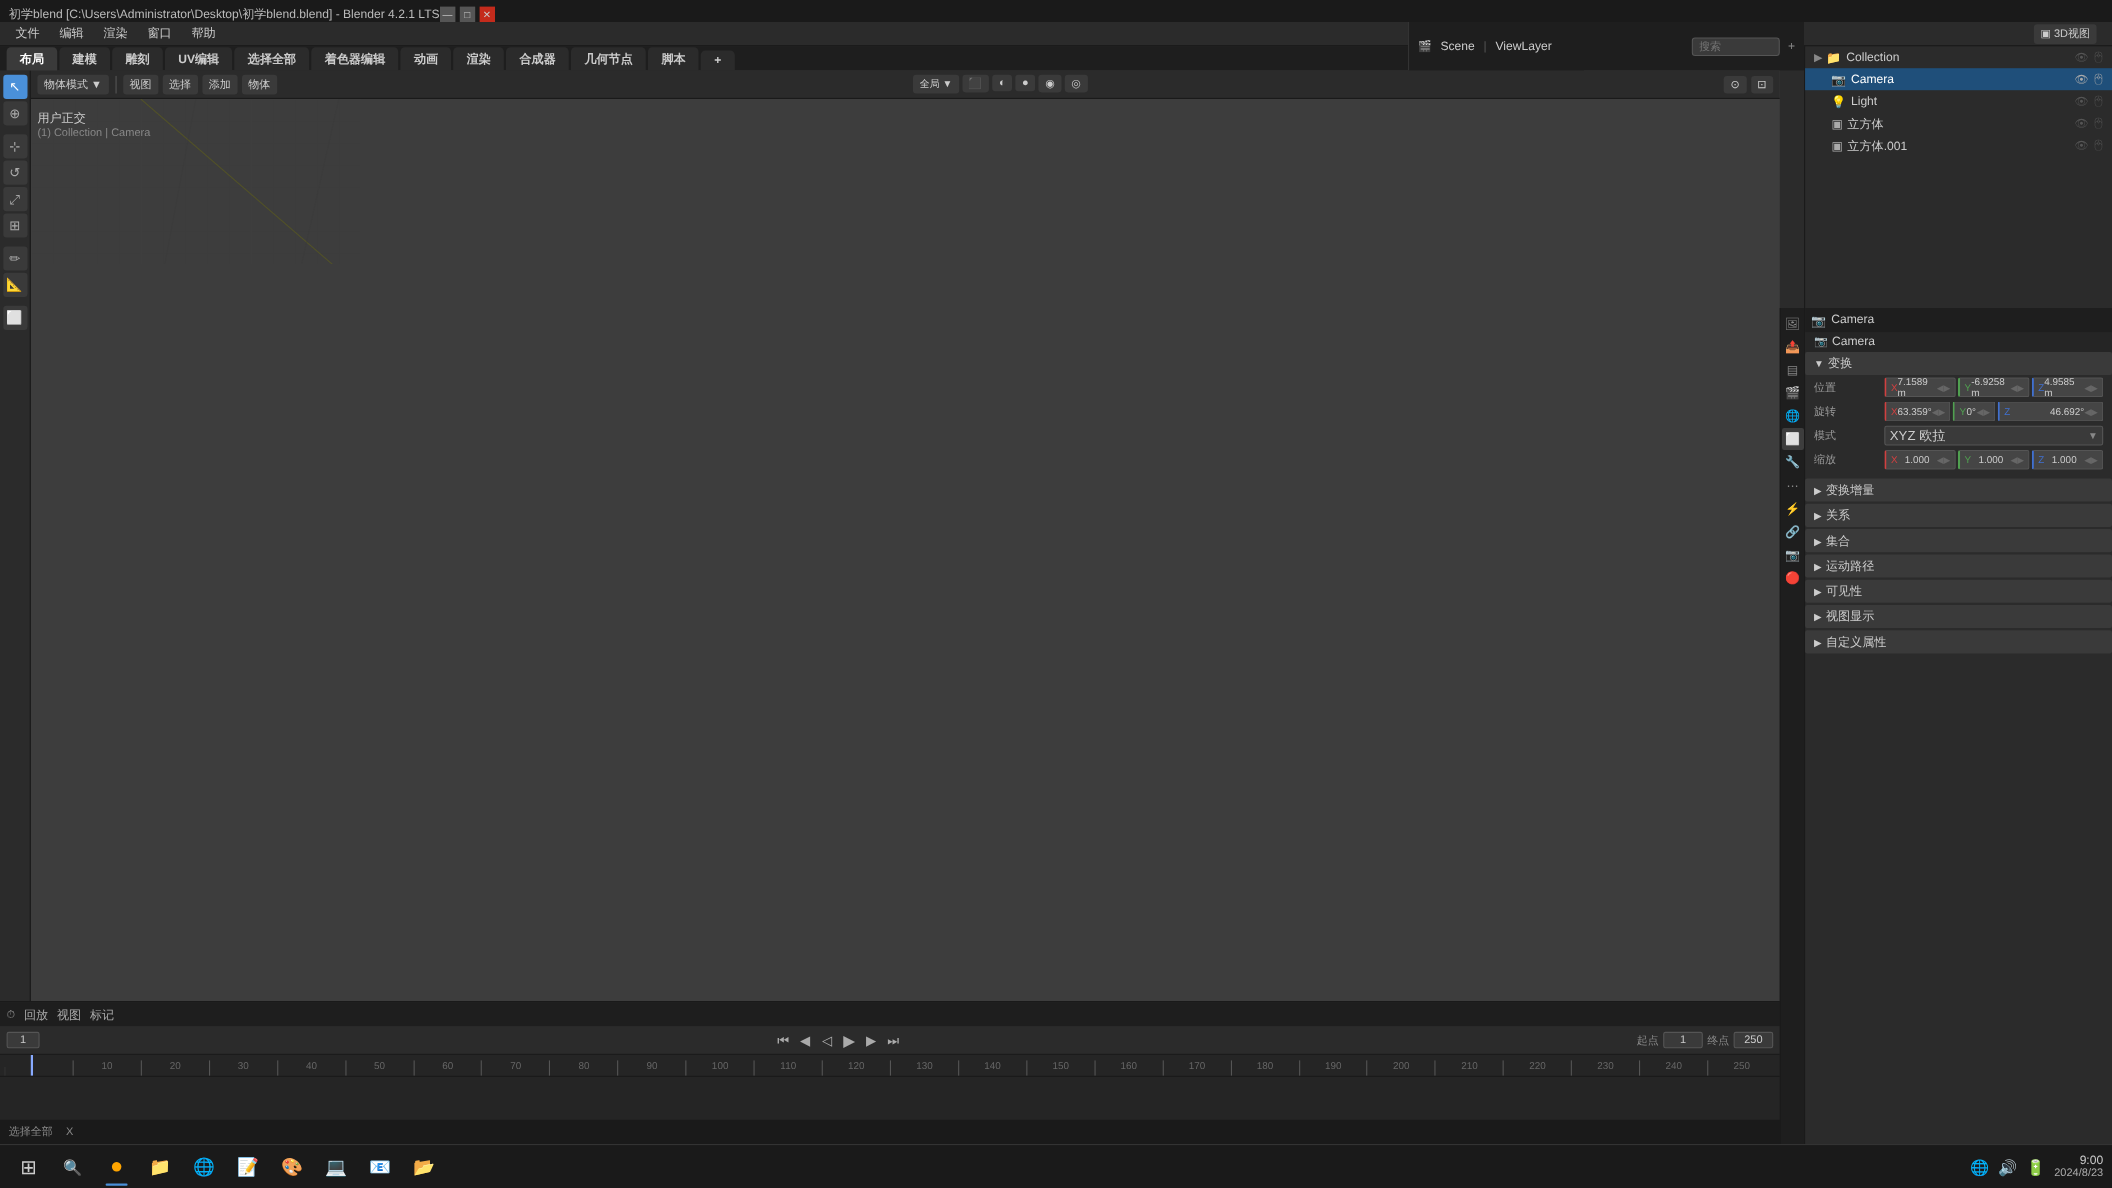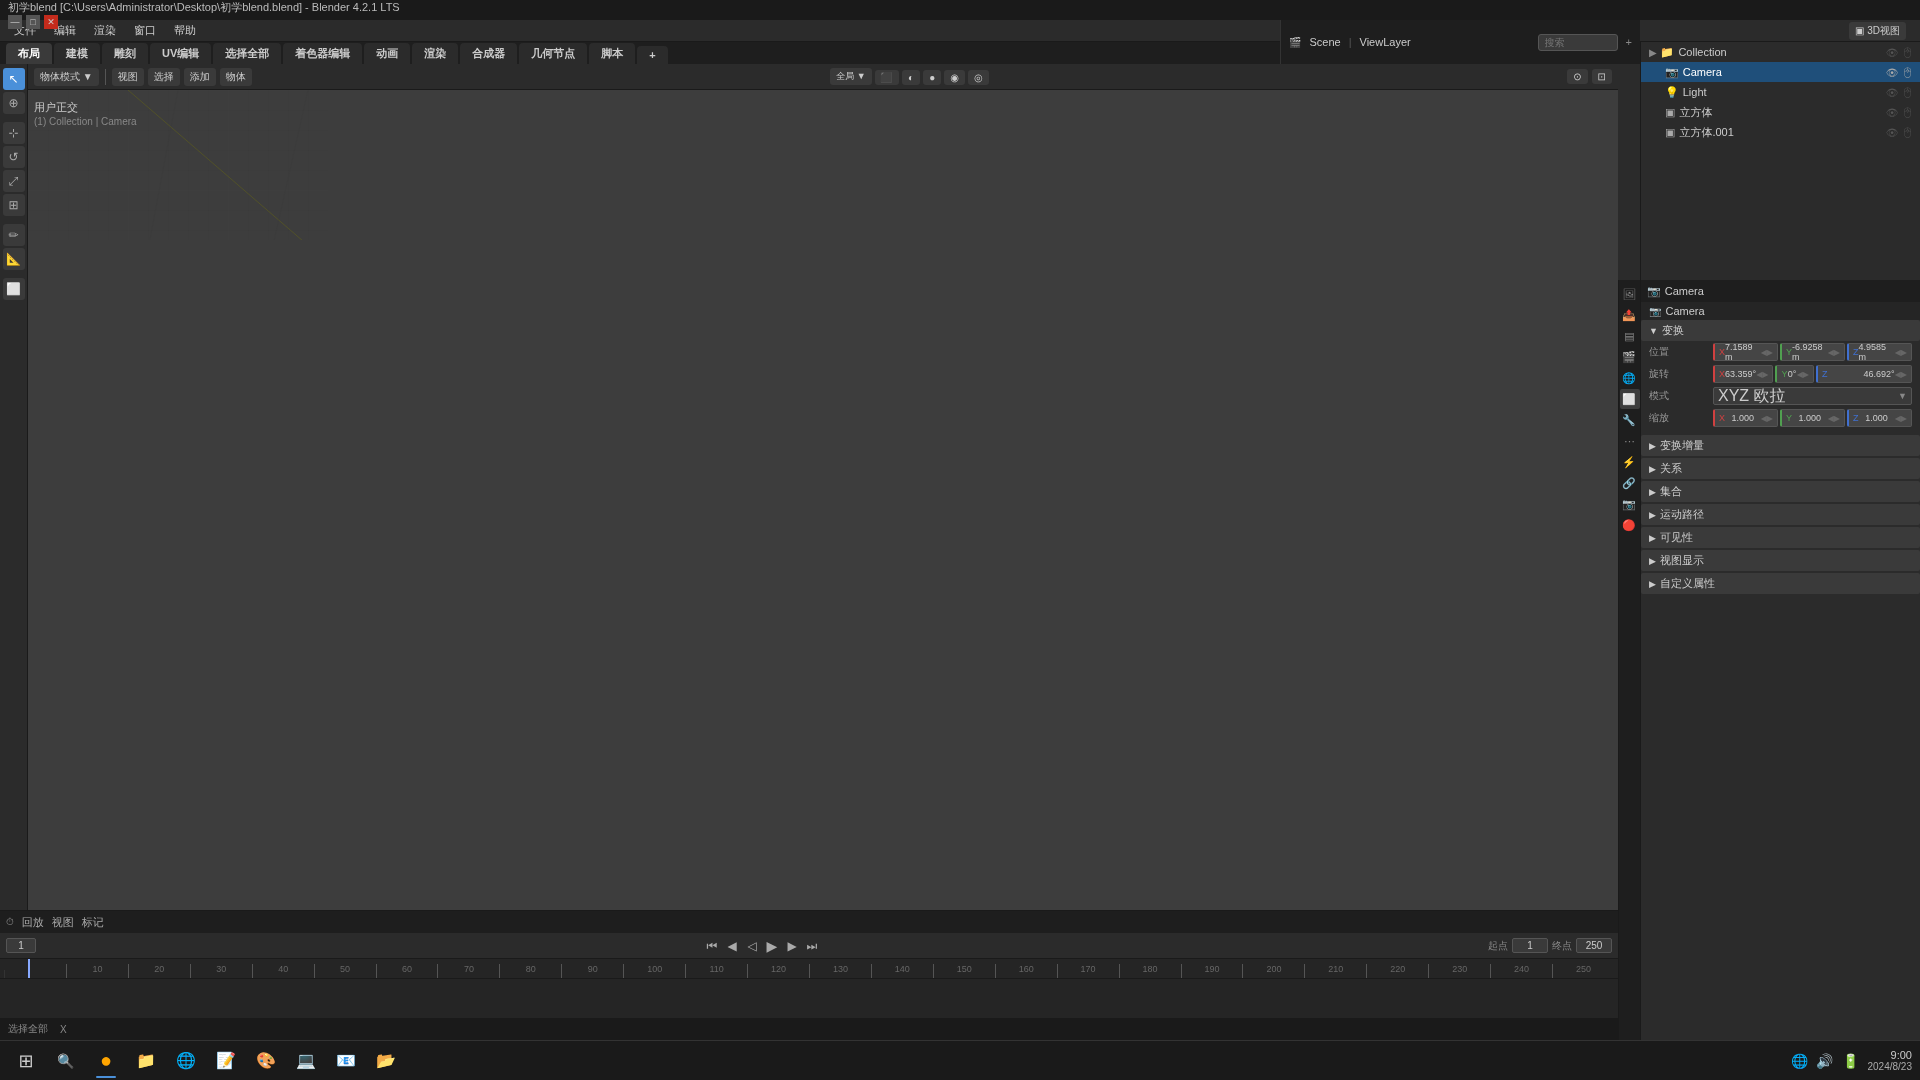--- a/index.html
+++ b/index.html
@@ -14,26 +14,25 @@
       position: relative;
     }
 
     
     #titlebar {
       position: absolute;
       top: 0; left: 0; right: 0;
       height: 20px;
       background: #1a1a1a;
       display: flex;
-      align-items: flex-start;
+      align-items: flex-end;
       padding: 0 8px;
       font-size: 11px;
       color: #aaa;
       z-index: 100;
-      flex-direction: column;
     }
     #titlebar .win-controls { display: flex; gap: 4px; }
     #titlebar .win-btn {
       width: 14px; height: 14px;
       background: #555;
       border-radius: 0;
       cursor: pointer;
       display: flex; align-items: center; justify-content: center;
       font-size: 9px; color: #ccc;
     }
@@ -592,21 +591,21 @@
           <span style="font-size:9px;color:#4070d0;">Z</span>
           <span style="font-size:9px;margin-left:36px;">46.692°</span>
           <span style="font-size:8px;color:#666;">◀▶</span>
         </div>
       </div>
     </div>
 
     <div class="prop-row">
       <div class="prop-label">模式</div>
       <div class="prop-value" style="flex:1;">
-        <span style="font-size:16px;text-align:right;">XYZ 欧拉</span>
+        <span style="font-size:12px;text-align:right;">XYZ 欧拉</span>
         <span style="font-size:9px;color:#888;">▼</span>
       </div>
     </div>
 
     <div class="prop-row">
       <div class="prop-label">缩放</div>
       <div class="prop-xyz">
         <div class="prop-field x">
           <span style="font-size:9px;color:#d04040;">X</span>
           <span style="font-size:9px;">1.000</span>
@@ -689,21 +688,21 @@
 
   <div id="viewport-header">
     <button class="vp-btn">物体模式 ▼</button>
     <div class="separator"></div>
     <button class="vp-btn">视图</button>
     <button class="vp-btn">选择</button>
     <button class="vp-btn">添加</button>
     <button class="vp-btn">物体</button>
     <div style="flex:1;"></div>
 
-    <div style="display:flex;align-items:flex-end;gap:3px;">
+    <div style="display:flex;align-items:flex-start;gap:3px;">
       <button class="vp-btn" style="font-size:9px;">全局 ▼</button>
       <button class="vp-btn">⬛</button>
       <button class="vp-btn">◐</button>
       <button class="vp-btn">●</button>
       <button class="vp-btn">◉</button>
       <button class="vp-btn">◎</button>
     </div>
     <div style="flex:1;"></div>
     <button class="vp-btn">⊙</button>
     <button class="vp-btn">⊡</button>

